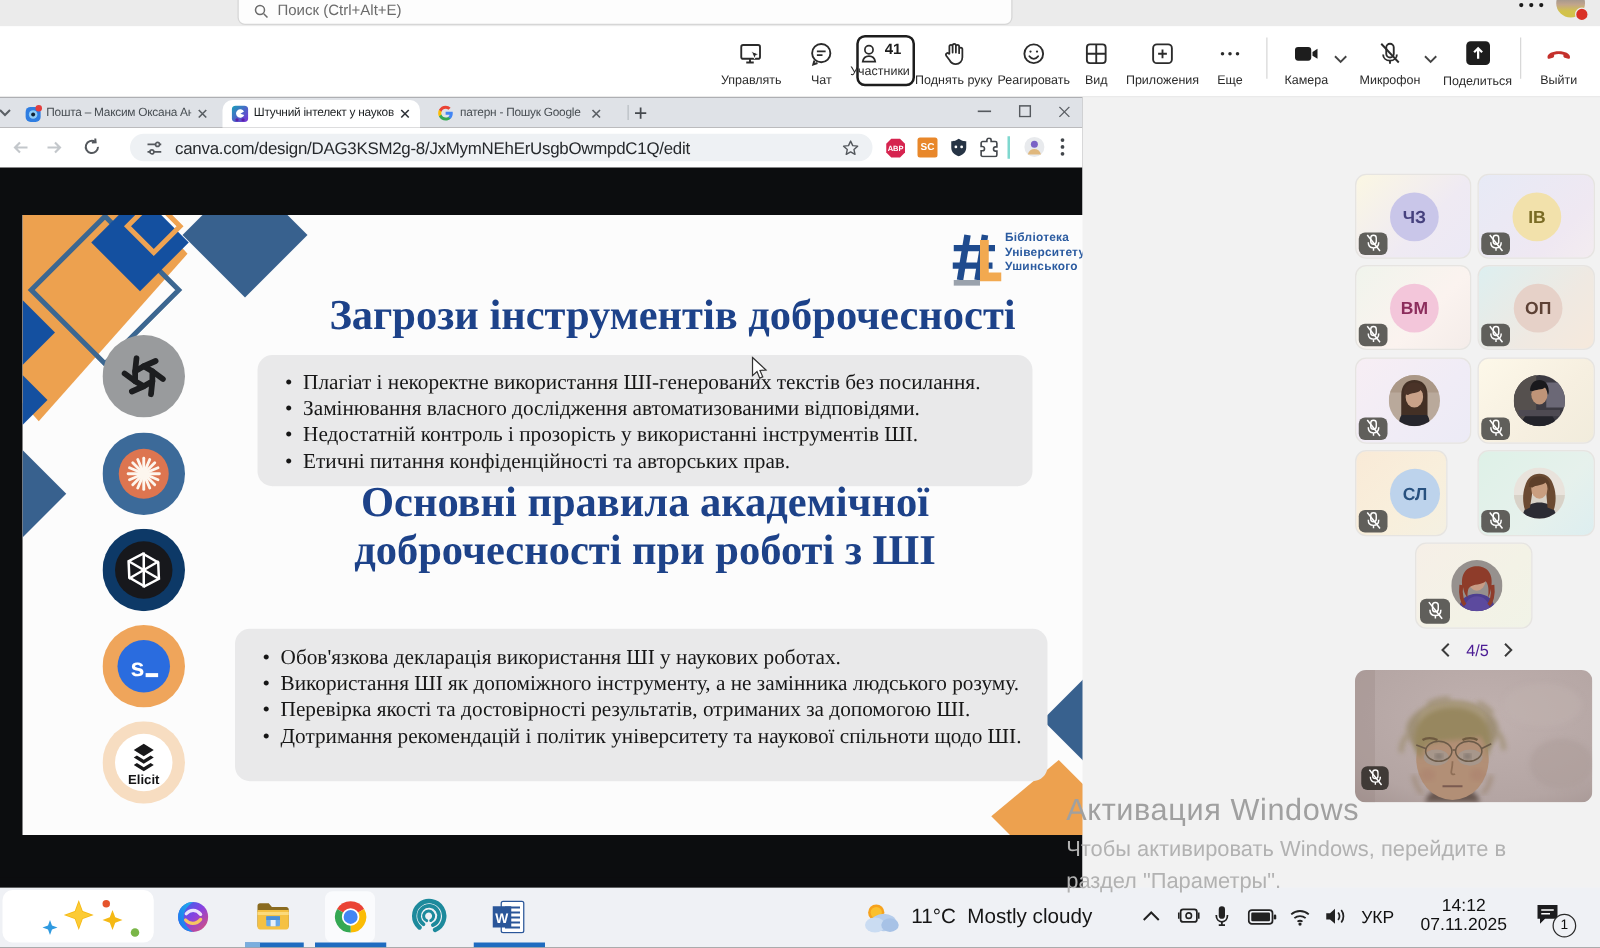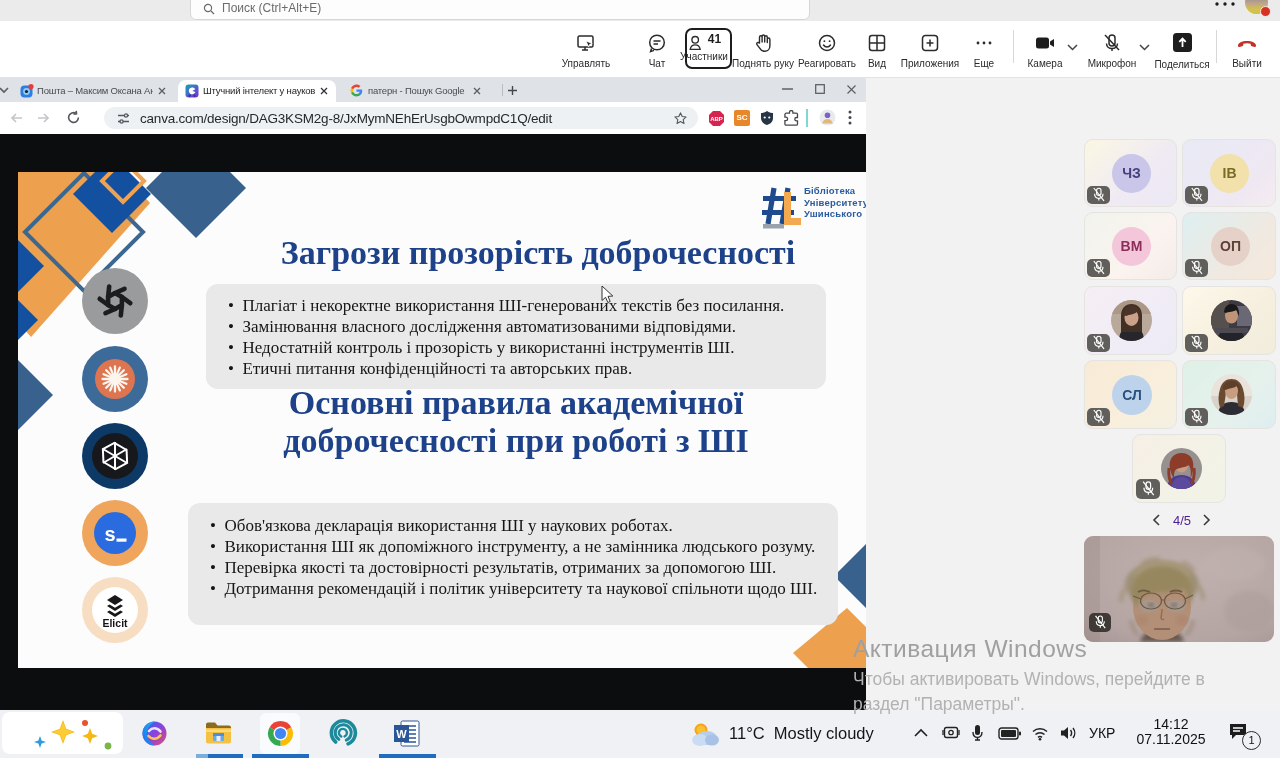--- a/index.html
+++ b/index.html
@@ -56,21 +56,21 @@
         <circle cx="3" cy="3" r="1.7" fill="#1b1b1b"></circle>
         <circle cx="11" cy="3" r="1.7" fill="#1b1b1b"></circle>
         <circle cx="19" cy="3" r="1.7" fill="#1b1b1b"></circle>
       </svg>
     <div class="abs" style="left:1245px;top:-9px;width:23px;height:23px;border-radius:50%;background:linear-gradient(180deg,#99938e 30%,#c1a58c 55%,#d2c24b 78%)"></div>
     <div class="abs" style="left:1260px;top:6px;width:9px;height:9px;border-radius:50%;background:#d93025;border:1px solid #ebebeb"></div>
   </div>
 
   <div id="toolbar" class="abs">
 
-    <div class="tbtn" style="left:550px;width:72px;top:11px">
+    <div class="tbtn" style="left:565px;width:72px;top:11px">
       <svg width="22" height="22" viewBox="0 0 22 22">
           <rect x="3" y="4" width="15" height="11" rx="1.5" fill="none" stroke="#2b2b2b" stroke-width="1.5"></rect>
           <path d="M10 15v3M7 18h6" stroke="#2b2b2b" stroke-width="1.5" fill="none"></path>
           <path d="M11 9l6.2 2.4-2.6 1 -1 2.6z" fill="#2b2b2b" stroke="#fff" stroke-width="0.8"></path>
         </svg>
       <div class="lbl">Управлять</div>
     </div>
 
     <div class="tbtn" style="left:635px;width:44px;top:11px">
       <svg width="22" height="22" viewBox="0 0 22 22">
@@ -316,21 +316,21 @@
           <g stroke="#1f4b8e" stroke-width="5">
             <line x1="1" y1="14.5" x2="34" y2="14.5"></line>
             <line x1="0" y1="28.5" x2="32" y2="28.5"></line>
           </g>
           <path d="M22 8h7v26h10v7H22z" fill="#f2a950"></path>
           <rect x="1" y="40" width="21" height="4.5" fill="#9aa2ac"></rect>
         </svg>
         <div class="abs" style="left:42px;top:1px;font-size:9.5px;font-weight:bold;color:#2b5ba0;line-height:11.5px;letter-spacing:0.2px">Бібліотека<br>Університету<br>Ушинського</div>
       </div>
 
-      <div class="sertitle" style="left:87px;top:62px;font-size:34px;">Загрози прозорість доброчесності</div>
+      <div class="sertitle" style="left:87px;top:62px;font-size:34px;">Загрози інструментів доброчесності</div>
 
       <div class="graybox" style="left:188px;top:112px;width:620px;height:105px;"></div>
       <div class="bullets" style="left:210px;top:123px;font-size:17px;line-height:21px;">
         <div>•&nbsp; Плагіат і некоректне використання ШІ-генерованих текстів без посилання.</div>
         <div>•&nbsp; Замінювання власного дослідження автоматизованими відповідями.</div>
         <div>•&nbsp; Недостатній контроль і прозорість у використанні інструментів ШІ.</div>
         <div>•&nbsp; Етичні питання конфіденційності та авторських прав.</div>
       </div>
 
       <svg class="abs" style="left:583px;top:113px;z-index:5" width="13" height="19" viewBox="0 0 13 19">
@@ -482,21 +482,21 @@
           </g>
         </svg>
       <div class="micbadge" style="left:2px;bottom:2px"><svg width="23" height="18" viewBox="0 0 23 18">
             <rect x="9.6" y="2.2" width="4.4" height="7.2" rx="2.2" fill="none" stroke="#fff" stroke-width="1.15"></rect>
             <path d="M7.6 7.8c0 2.9 1.8 4.5 4.2 4.5s4.2-1.6 4.2-4.5" fill="none" stroke="#fff" stroke-width="1.15"></path>
             <line x1="11.8" y1="12.3" x2="11.8" y2="14.6" stroke="#fff" stroke-width="1.15"></line>
             <line x1="6.8" y1="2" x2="17" y2="14.8" stroke="#fff" stroke-width="1.2"></line>
           </svg></div>
     </div>
 
-    <div class="tile" style="left:218px;top:282px;width:93px;height:69px;background:linear-gradient(135deg,#f9ead7,#f8efdc 60%,#f4f0e2)">
+    <div class="tile" style="left:218px;top:282px;width:74px;height:69px;background:linear-gradient(135deg,#f9ead7,#f8efdc 60%,#f4f0e2)">
       <div class="avatxt" style="left:27px;top:14px;width:40px;height:40px;background:#bdd3ec;color:#28517f;font-size:14px;line-height:40px">СЛ</div>
       <div class="micbadge" style="left:2px;bottom:2px"><svg width="23" height="18" viewBox="0 0 23 18">
             <rect x="9.6" y="2.2" width="4.4" height="7.2" rx="2.2" fill="none" stroke="#fff" stroke-width="1.15"></rect>
             <path d="M7.6 7.8c0 2.9 1.8 4.5 4.2 4.5s4.2-1.6 4.2-4.5" fill="none" stroke="#fff" stroke-width="1.15"></path>
             <line x1="11.8" y1="12.3" x2="11.8" y2="14.6" stroke="#fff" stroke-width="1.15"></line>
             <line x1="6.8" y1="2" x2="17" y2="14.8" stroke="#fff" stroke-width="1.2"></line>
           </svg></div>
     </div>
     <div class="tile" style="left:316px;top:282px;width:94px;height:69px;background:linear-gradient(135deg,#def1e7,#e6f1ec 60%,#ddeef0)">
       <svg class="abs" style="left:28px;top:13px" width="41" height="41" viewBox="0 0 41 41">

